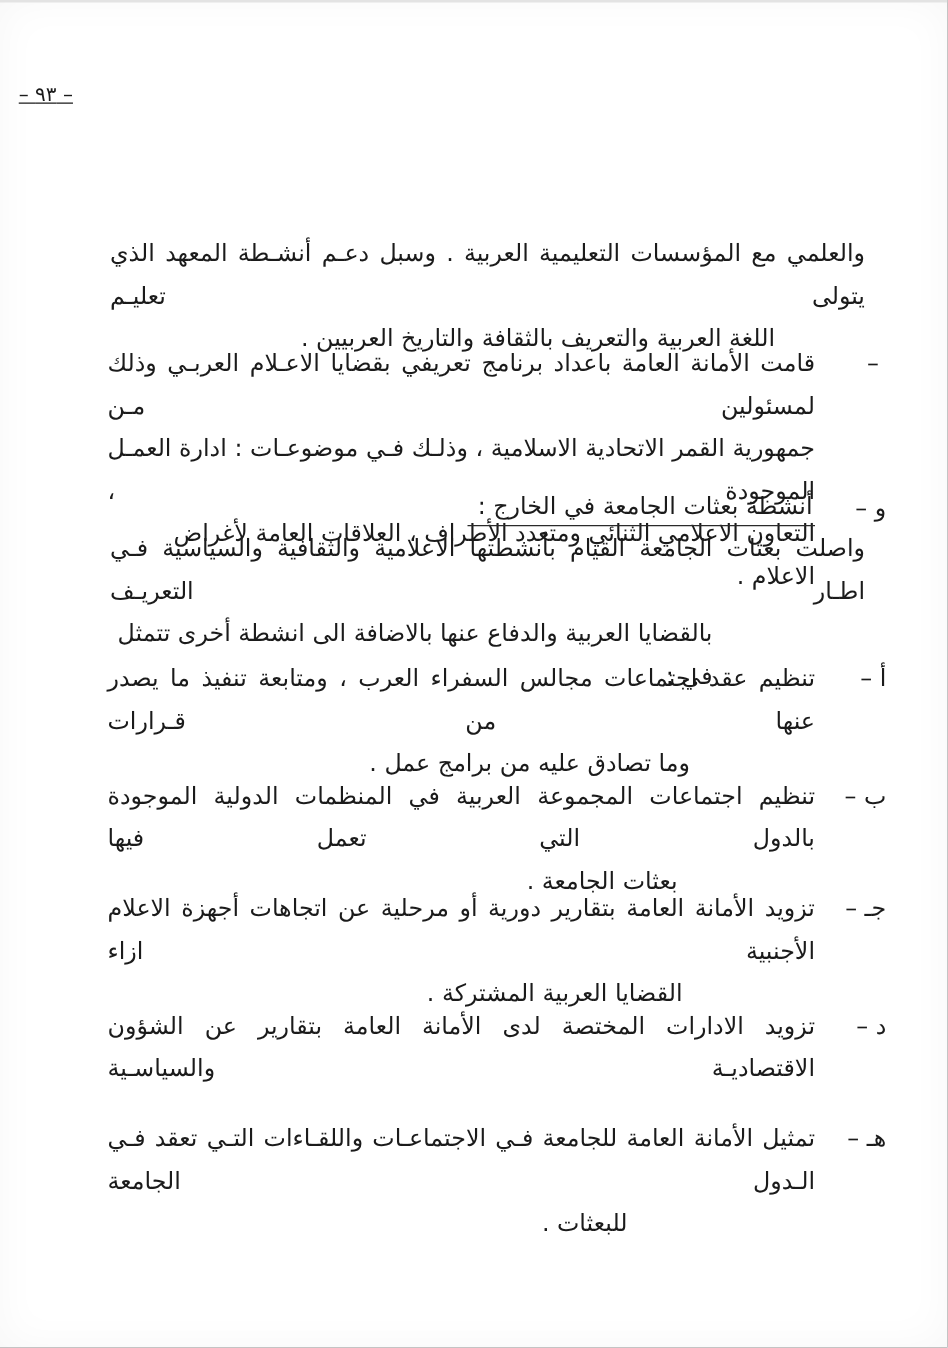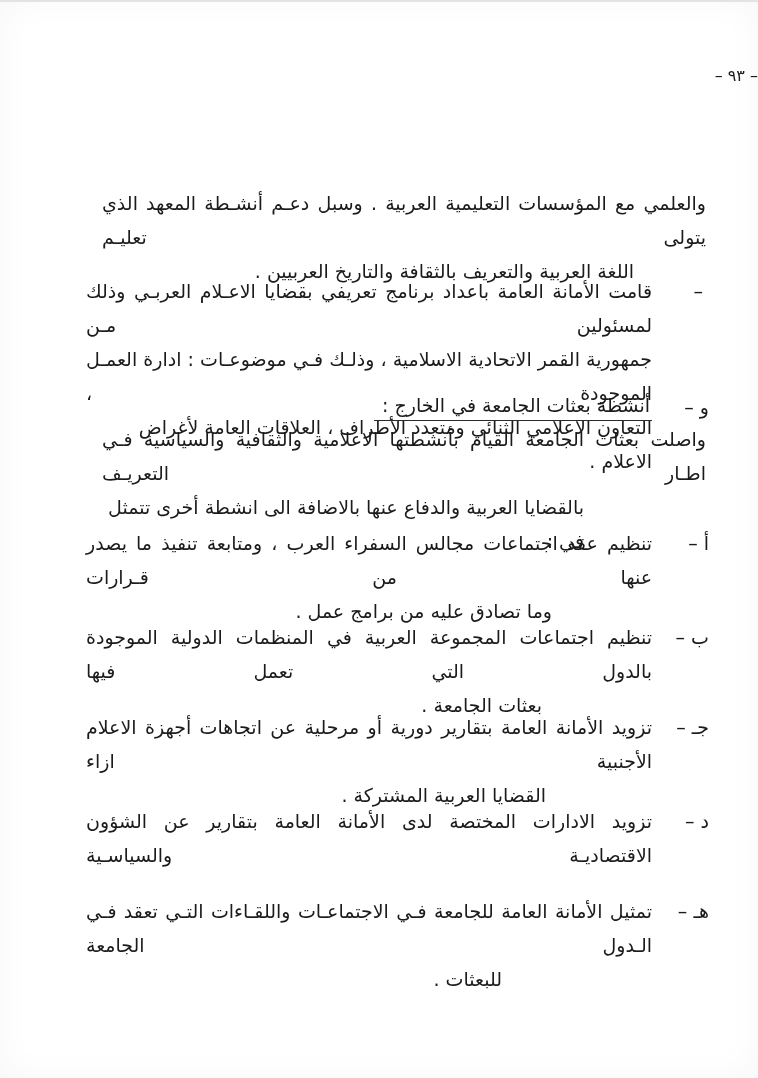--- a/index.html
+++ b/index.html
@@ -17,29 +17,30 @@
   .page::before { 
     content: "";
     position: absolute; top: 0; left: 0; right: 0; height: 2px;
     background: #e3e3e3;
   }
   .txt { font-size: 19px; line-height: 34px; }
   .block { position: absolute; direction: rtl; }
 
   .pageno {
     position: absolute;
-    top: 66px; left: 0; right: 0;
-    text-align: right;
+    top: 66px; left: 15px; right: 0;
+    text-align: left;
     font-size: 16px;
     letter-spacing: 3px;
     direction: rtl;
+    text-decoration: underline;
   }
 
   
-  .para { right: 52px; width: 604px; }
+  .para { right: 66px; width: 604px; }
 
   
   .item { right: 45px; width: 627px; display: flex; direction: rtl; }
   .item .marker {
     flex: 0 0 61px;
     width: 61px;
     font-size: 19px;
     line-height: 34px;
     text-align: right;
     padding-right: 4px;

